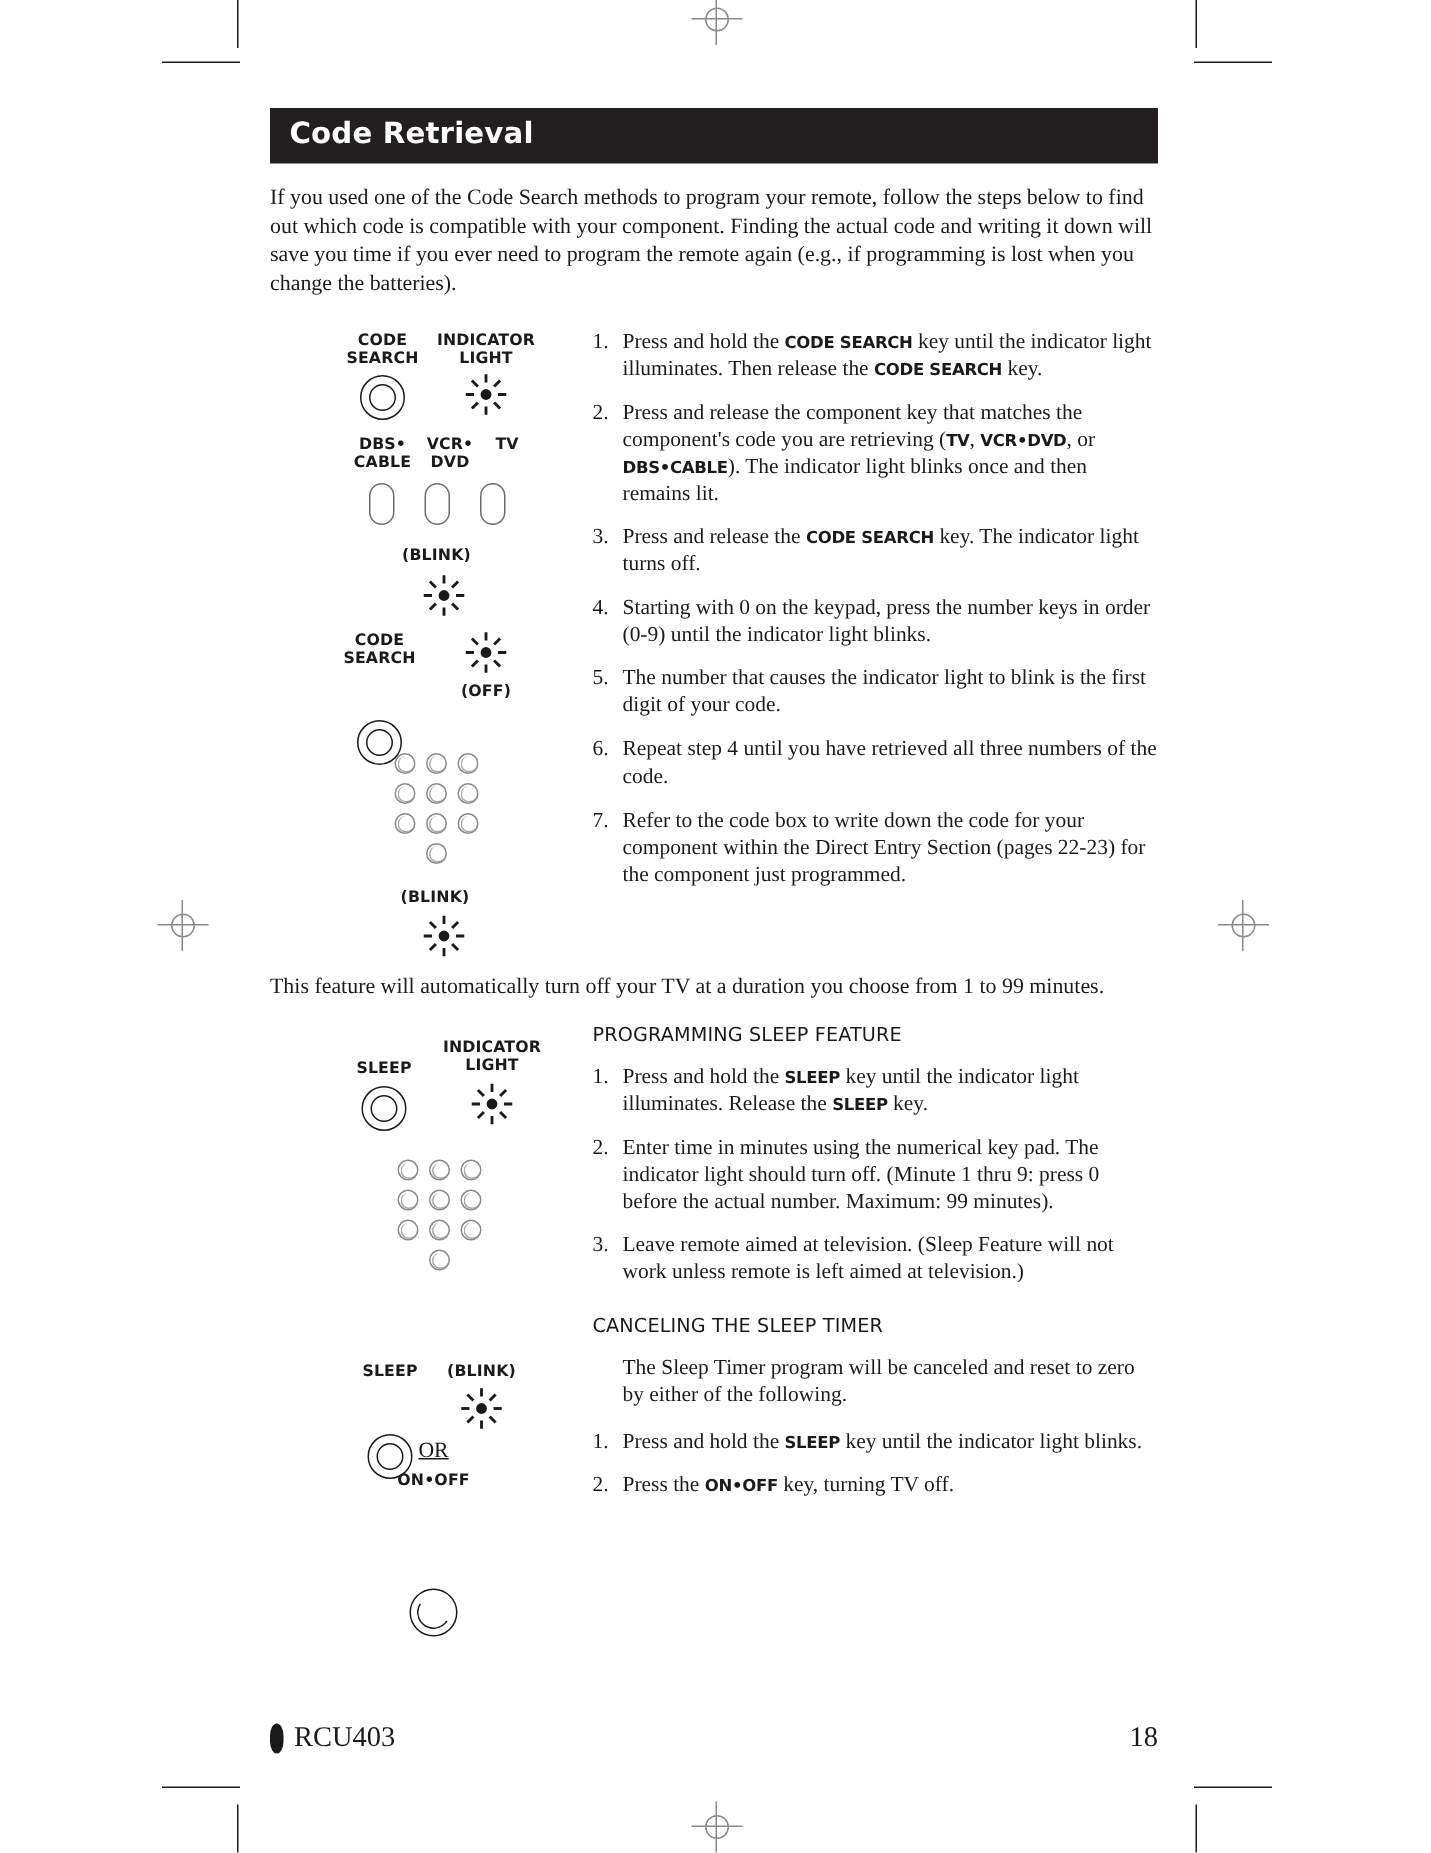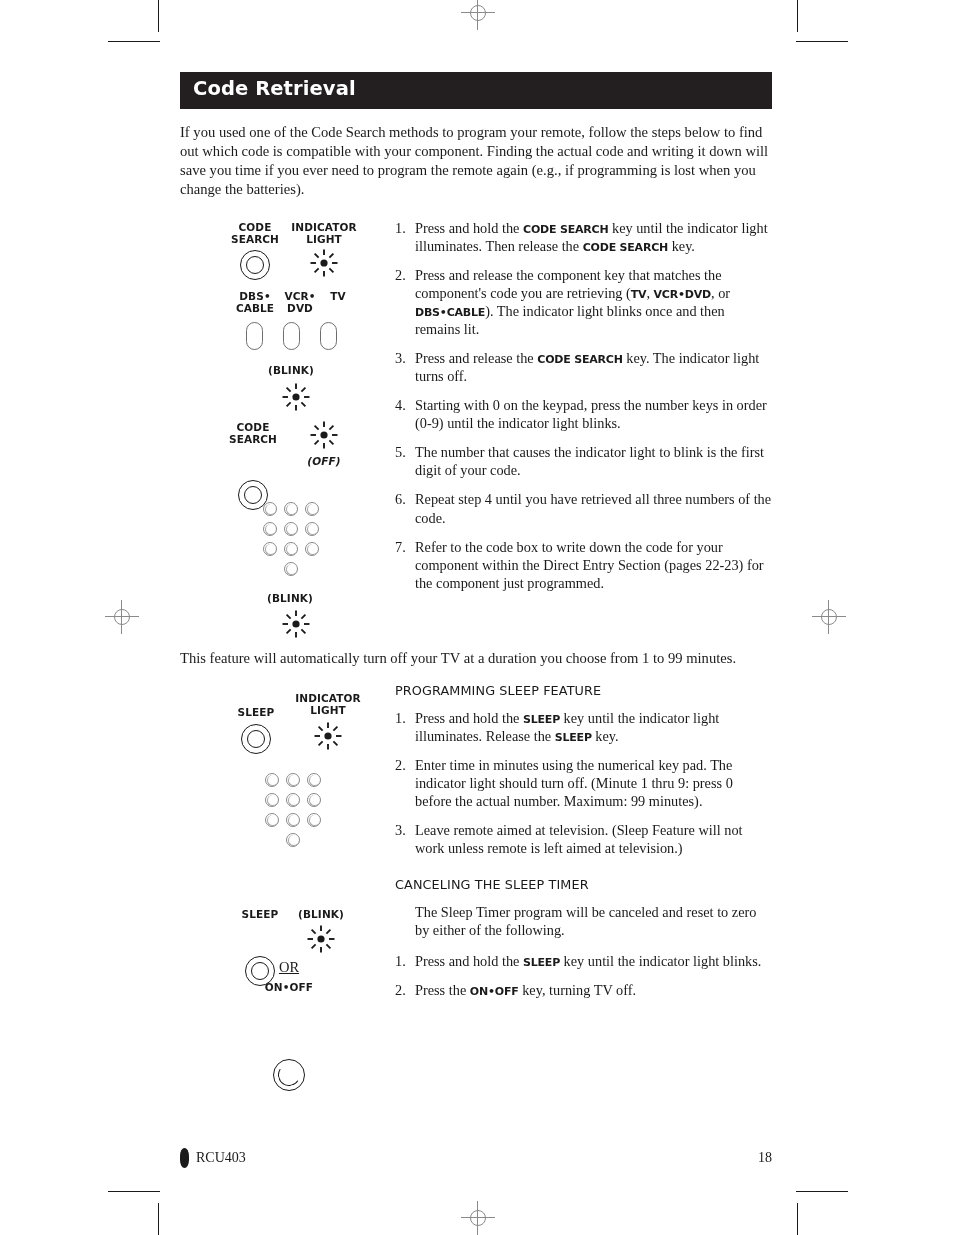--- a/index.html
+++ b/index.html
@@ -215,21 +215,21 @@
 
   
   .footer {
     position: absolute;
     left: 180px;
     top: 1148px;
     width: 592px;
     display: flex;
     align-items: center;
     justify-content: space-between;
-    font-size: 14px;
+    font-size: 19px;
     gap: 18px;
   }
   .footer-left { display: flex; align-items: center; gap: 7px; }
   .remote-dot {
     width: 9px; height: 20px;
     background: #1a1a1a;
     border-radius: 5px / 9px;
     display: inline-block;
   }
   .or-text {
@@ -353,21 +353,21 @@
                 <line x1="15" y1="23" x2="15" y2="28.5"></line>
               <line x1="1.5" y1="15" x2="7" y2="15"></line>
                 <line x1="23" y1="15" x2="28.5" y2="15"></line>
               <line x1="5.6" y1="5.6" x2="9.6" y2="9.6"></line>
                 <line x1="20.4" y1="20.4" x2="24.4" y2="24.4"></line>
               <line x1="24.4" y1="5.6" x2="20.4" y2="9.6"></line>
                 <line x1="9.6" y1="20.4" x2="5.6" y2="24.4"></line>
             </g>
           </svg>
         </div>
-        <div class="abs lbl" style="left:113px; top:240px; width:62px;font-style:italic;">(OFF)</div>
+        <div class="abs lbl" style="left:113px; top:240px; width:62px;">(OFF)</div>
 
         <div class="abs" style="left:58px; top:287px; width:105px;">
           <div class="keypad">
             <div class="key-dot"></div>
             <div class="key-dot"></div>
             <div class="key-dot"></div>
             <div class="key-dot"></div>
             <div class="key-dot"></div>
             <div class="key-dot"></div>
             <div class="key-dot"></div>

